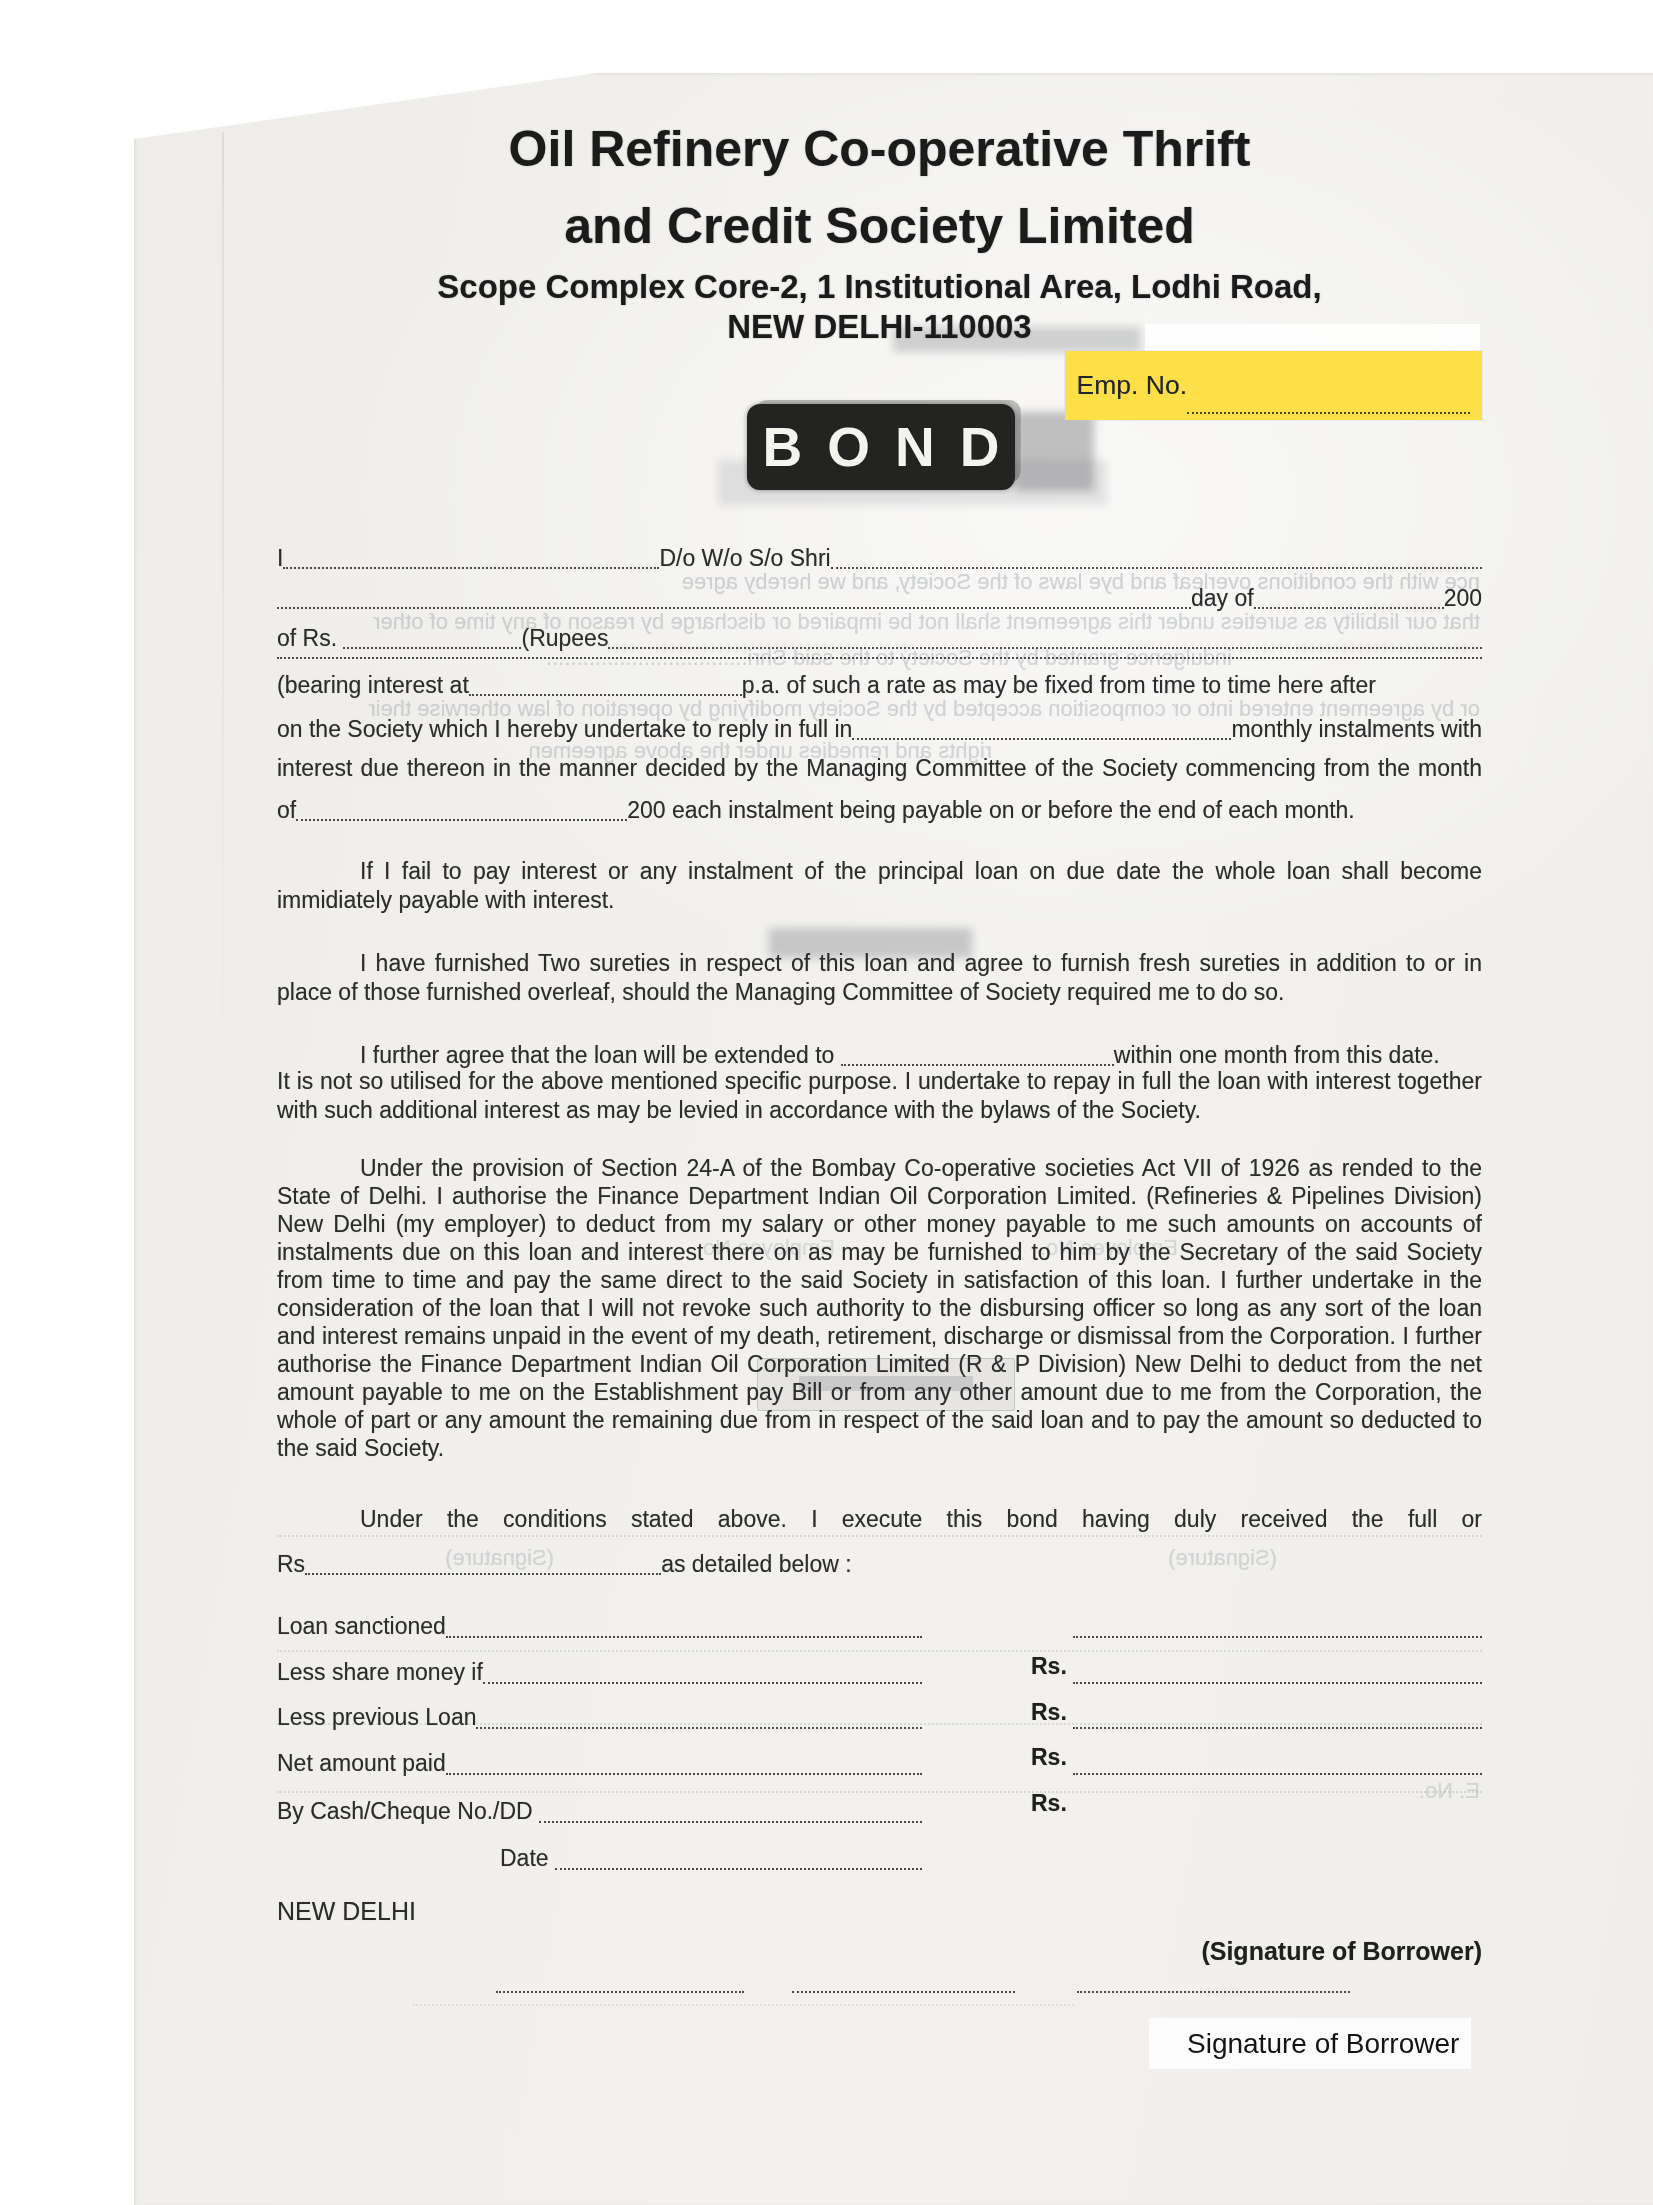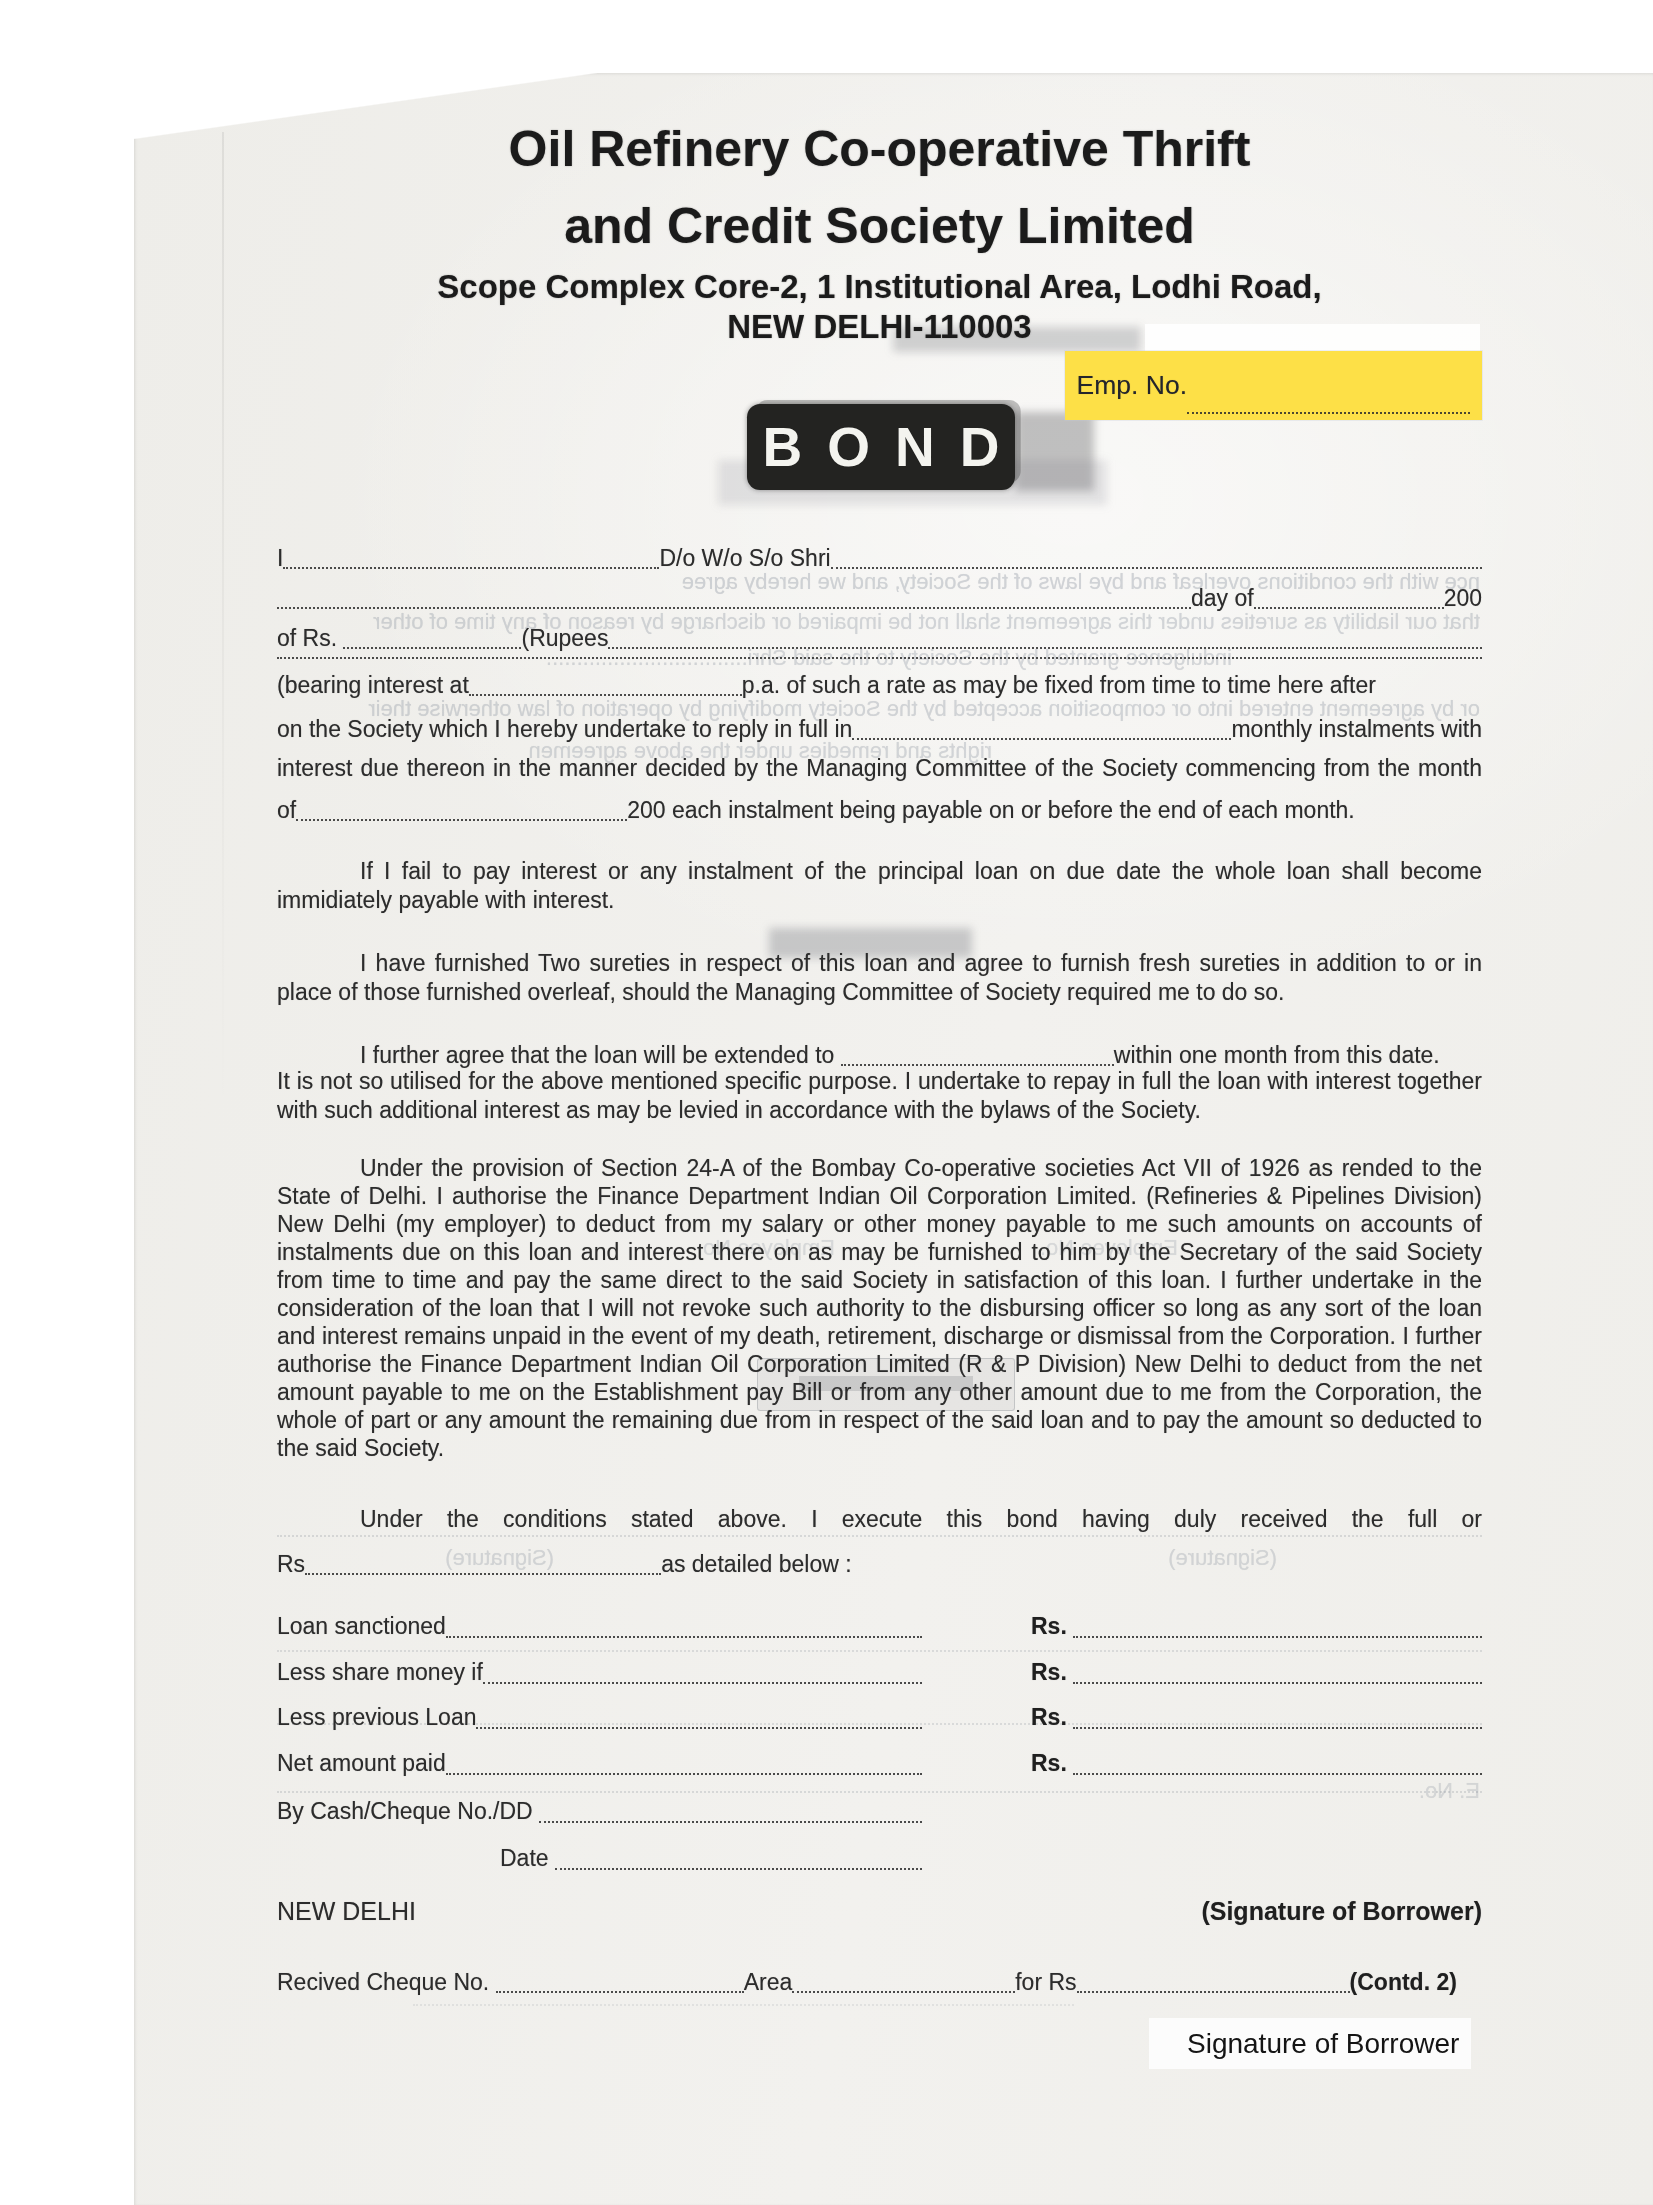--- a/index.html
+++ b/index.html
@@ -25,21 +25,21 @@
           line-height:69px;color:#23252c;box-shadow:0 0 0 0.8px rgba(195,200,215,.35);}
   .empstrip{position:absolute;left:1145px;top:324px;width:335px;height:28px;background:rgba(255,255,255,.85);}
   .badge{position:absolute;left:747px;top:404px;width:268px;height:86px;border-radius:13.2px;
          display:flex;align-items:center;justify-content:center;
          color:#f4f4ef;font-size:55px;font-weight:700;letter-spacing:25px;text-indent:25px;
          box-shadow:7.4px -5.8px 0 -1.7px rgba(40,40,38,.28), 0 0 5.8px rgba(30,30,30,.45);}
   
   .fl{position:absolute;left:277px;width:1205px;display:flex;align-items:baseline;
       font-size:23px;line-height:33px;height:33px;overflow:hidden;}
   .fl .t{white-space:pre;flex:0 0 auto;}
-  .b{font-weight:700;color:#1f1f1f;}
+  .b{font-weight:700;color:#1f1f1f;margin-top:40px;}
   .dots{align-self:flex-end;margin-bottom:5.8px;border-bottom:2.6px dotted rgba(45,45,45,.85);
         min-width:5px;height:0;}
   .spc{align-self:flex-end;}
   
   .para{position:absolute;left:277px;width:1205px;font-size:23px;line-height:29px;
         text-align:justify;}
   .ind{text-indent:83px;}
   .fill-last{text-align-last:justify;}
   
   .trow{position:absolute;left:277px;width:1205px;height:35px;display:flex;justify-content:space-between;}

